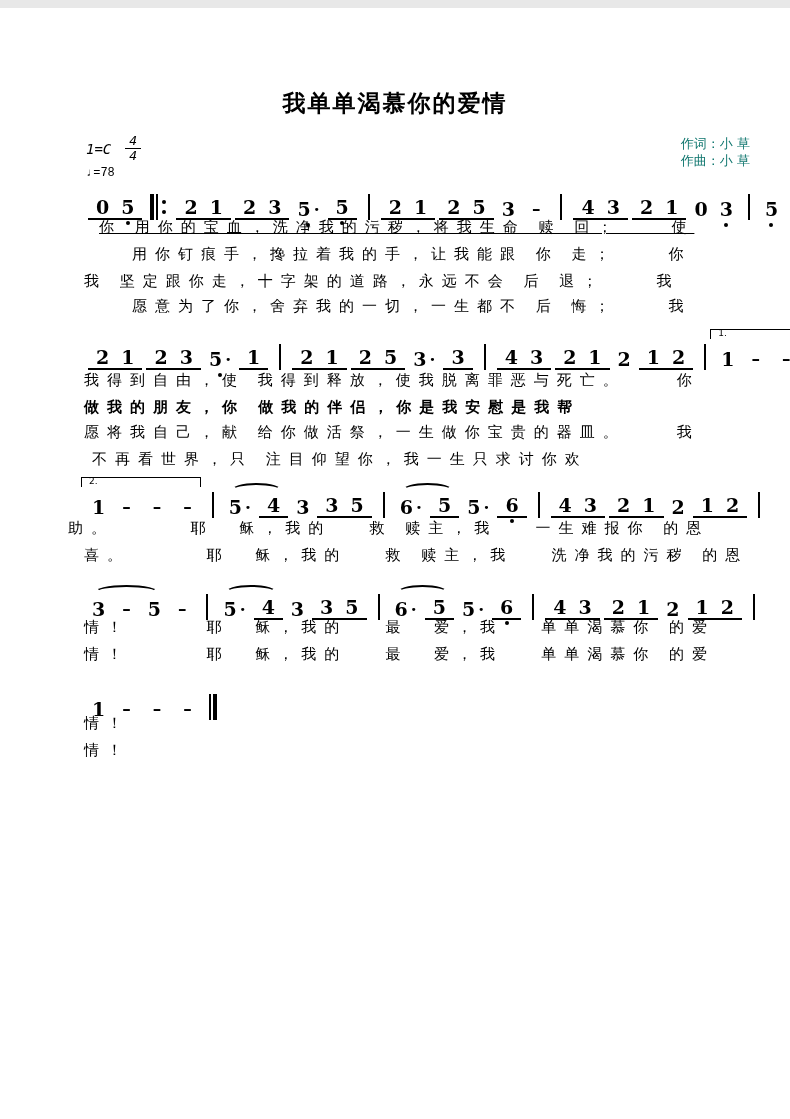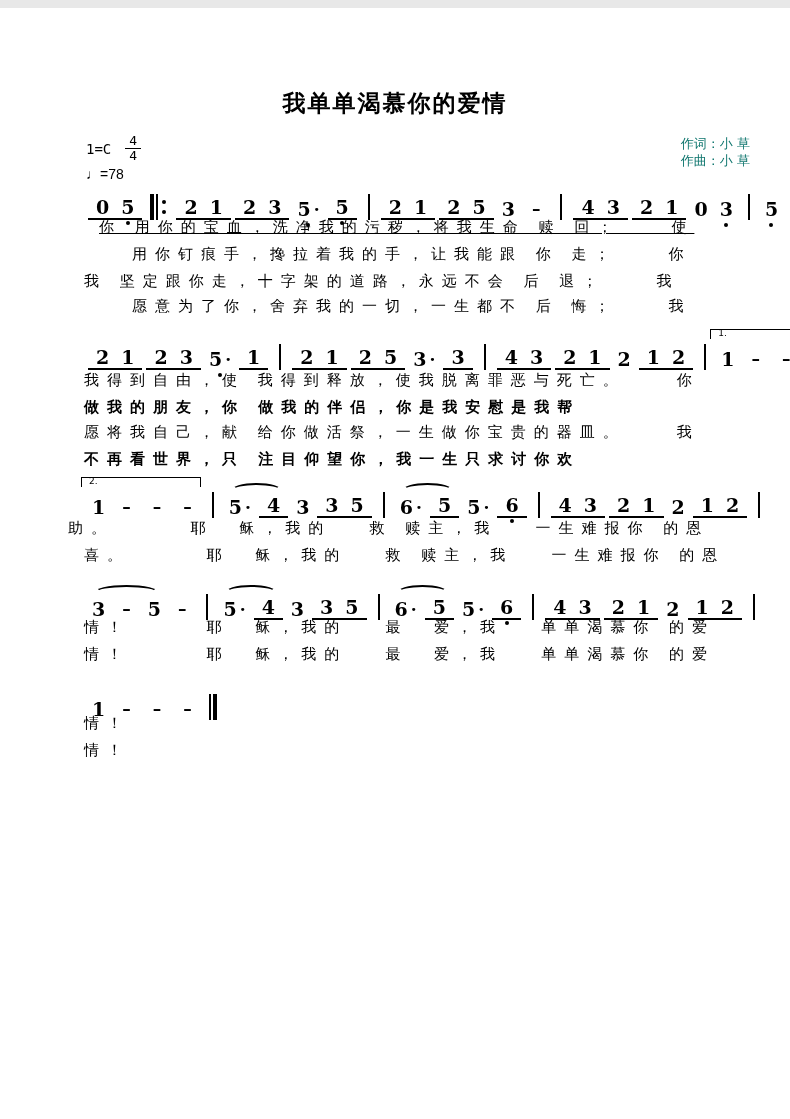--- a/index.html
+++ b/index.html
@@ -1,26 +1,26 @@
 <!DOCTYPE html>
 <html><head>
 <meta charset="utf-8">
 <style>
   html,body{margin:0;padding:0;background:#e8e8e8;}
   .page{position:relative;width:790px;height:1119px;background:#ffffff;margin:8px auto;
         font-family:"DejaVu Sans",sans-serif;color:#000;overflow:hidden;}
   .title{position:absolute;top:80px;left:0;width:100%;text-align:center;
          font-size:23px;font-weight:700;letter-spacing:2px;}
-  .keyblock{position:absolute;left:86px;top:126px;font-size:14px;display:flex;align-items:center;}
+  .keyblock{position:absolute;left:86px;top:126px;font-size:14px;display:flex;align-items:center;font-style:italic;}
   .keyblock .keytext{font-family:"DejaVu Sans Mono",monospace;}
   .frac{display:inline-block;text-align:center;margin-left:14px;font-size:13px;line-height:1.1;
         font-family:"DejaVu Sans Mono",monospace;}
   .frac .fn{display:block;border-bottom:1px solid #000;padding:0 4px;}
   .frac .fd{display:block;padding:0 4px;}
-  .tempo{position:absolute;left:86px;top:158px;font-size:14px;font-family:Liberation Sans, sans-serif;}
+  .tempo{position:absolute;left:86px;top:158px;font-size:12px;font-family:Liberation Mono, monospace;}
   .credits{position:absolute;right:40px;top:127px;font-size:13px;line-height:17px;text-align:left;}
   
   .notation{position:absolute;display:flex;align-items:flex-end;height:32px;}
   .note{position:relative;display:inline-flex;align-items:flex-end;padding:0 6px 1px 6px;
         font-family:"DejaVu Serif",serif;font-size:19px;font-weight:700;line-height:1;}
   .grp{position:relative;display:inline-flex;align-items:flex-end;border-bottom:2px solid #000;
        padding:0 2px;margin:0 2px;}
   .num{display:inline-block;}
   .aug{font-size:17px;font-weight:700;margin-left:3px;line-height:1.1;}
   .lowdot{position:absolute;left:50%;transform:translateX(-50%);bottom:-7px;
@@ -438,21 +438,21 @@
       </div>
     </div>
   <div id="lyrics-layer">
       <div class="lyric" style="left: 99px; top: 212px; text-decoration: underline;">你 用你的宝血，洗净我的污秽，将我生命 赎 回；    使</div>
       <div class="lyric" style="left: 132px; top: 239px;">用你钉痕手，搀拉着我的手，让我能跟 你 走；    你</div>
       <div class="lyric" style="left: 84px; top: 266px;">我 坚定跟你走，十字架的道路，永远不会 后 退；    我</div>
       <div class="lyric" style="left: 132px; top: 291px;">愿意为了你，舍弃我的一切，一生都不 后 悔；    我</div>
       <div class="lyric" style="left: 84px; top: 365px;">我得到自由，使 我得到释放，使我脱离罪恶与死亡。    你</div>
       <div class="lyric" style="left: 84px; top: 392px; font-weight: bold;">做我的朋友，你 做我的伴侣，你是我安慰是我帮</div>
       <div class="lyric" style="left: 84px; top: 417px;">愿将我自己，献 给你做活祭，一生做你宝贵的器皿。    我</div>
-      <div class="lyric" style="left: 84px; top: 444px; font-weight: bold;">不再看世界，只 注目仰望你，我一生只求讨你欢</div>
+      <div class="lyric" style="left: 92px; top: 444px;">不再看世界，只 注目仰望你，我一生只求讨你欢</div>
       <div class="lyric" style="left: 68px; top: 513px;">助。      耶  稣，我的   救 赎主，我   一生难报你 的恩</div>
-      <div class="lyric" style="left: 84px; top: 540px;">喜。      耶  稣，我的   救 赎主，我   一生难报你 的恩</div>
+      <div class="lyric" style="left: 84px; top: 540px;">喜。      耶  稣，我的   救 赎主，我   洗净我的污秽 的恩</div>
       <div class="lyric" style="left: 84px; top: 612px;">情！      耶  稣，我的   最  爱，我   单单渴慕你 的爱</div>
       <div class="lyric" style="left: 84px; top: 639px;">情！      耶  稣，我的   最  爱，我   单单渴慕你 的爱</div>
       <div class="lyric" style="left: 84px; top: 708px;">情！</div>
       <div class="lyric" style="left: 84px; top: 735px;">情！</div>
     </div>
 </div>
 
 </body></html>

